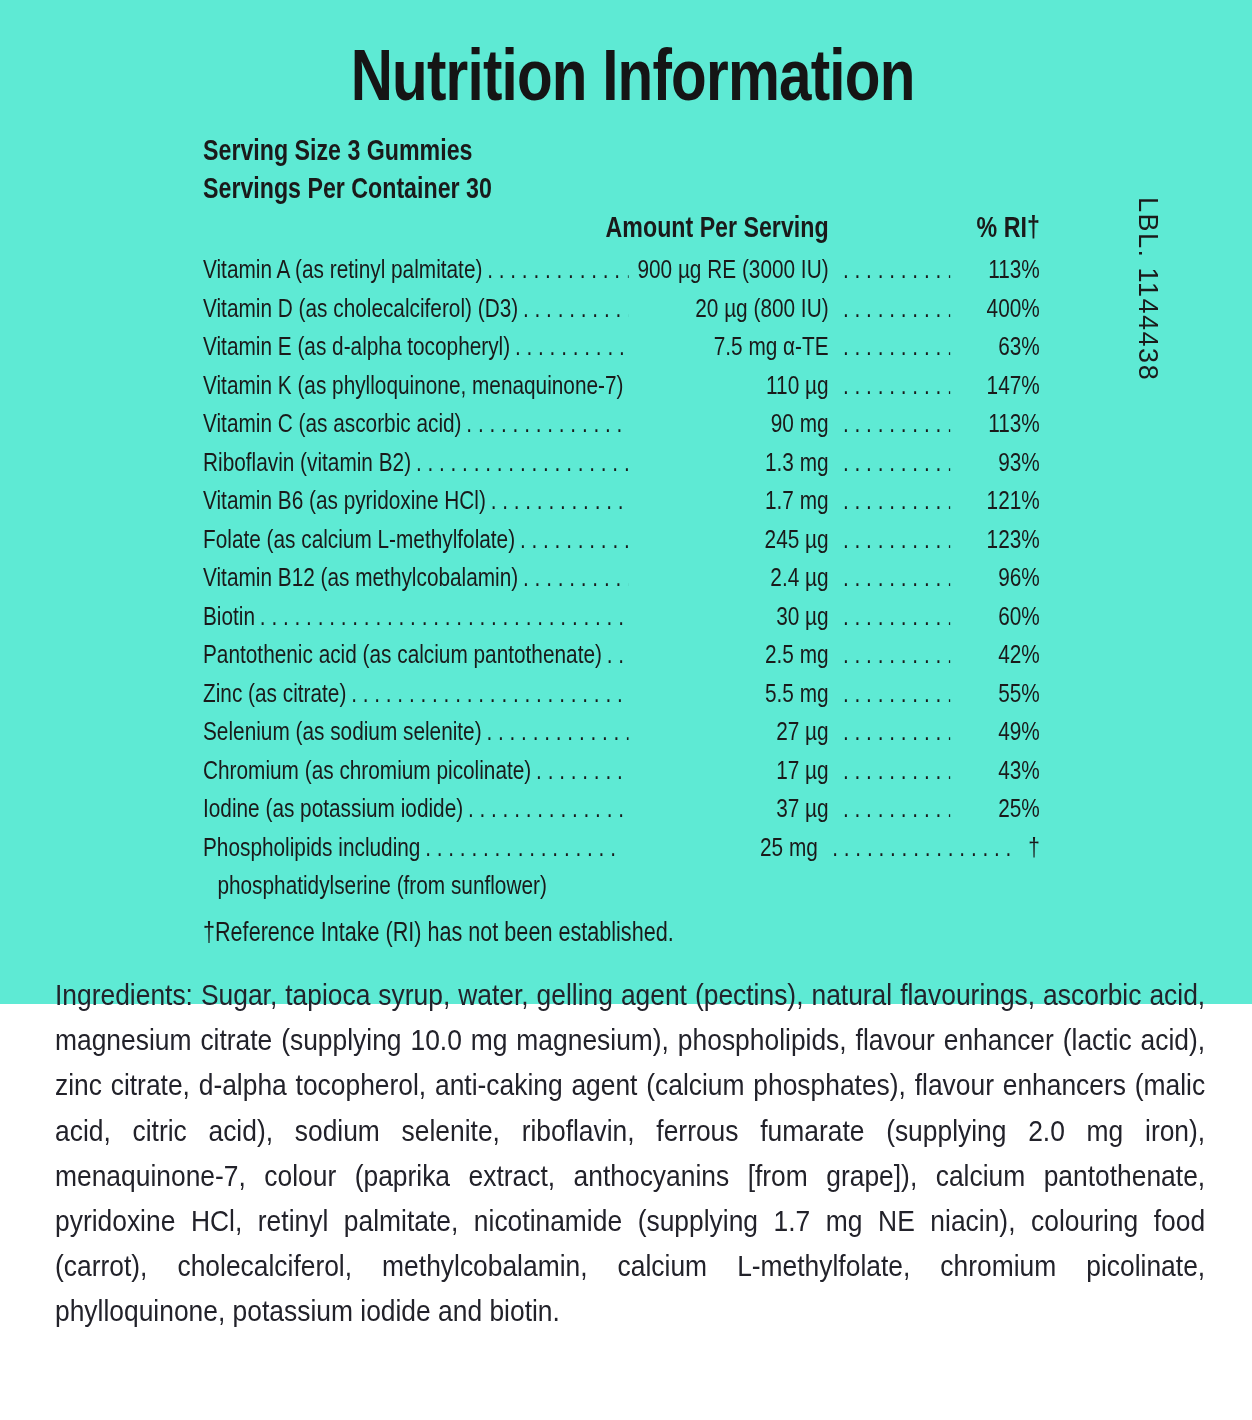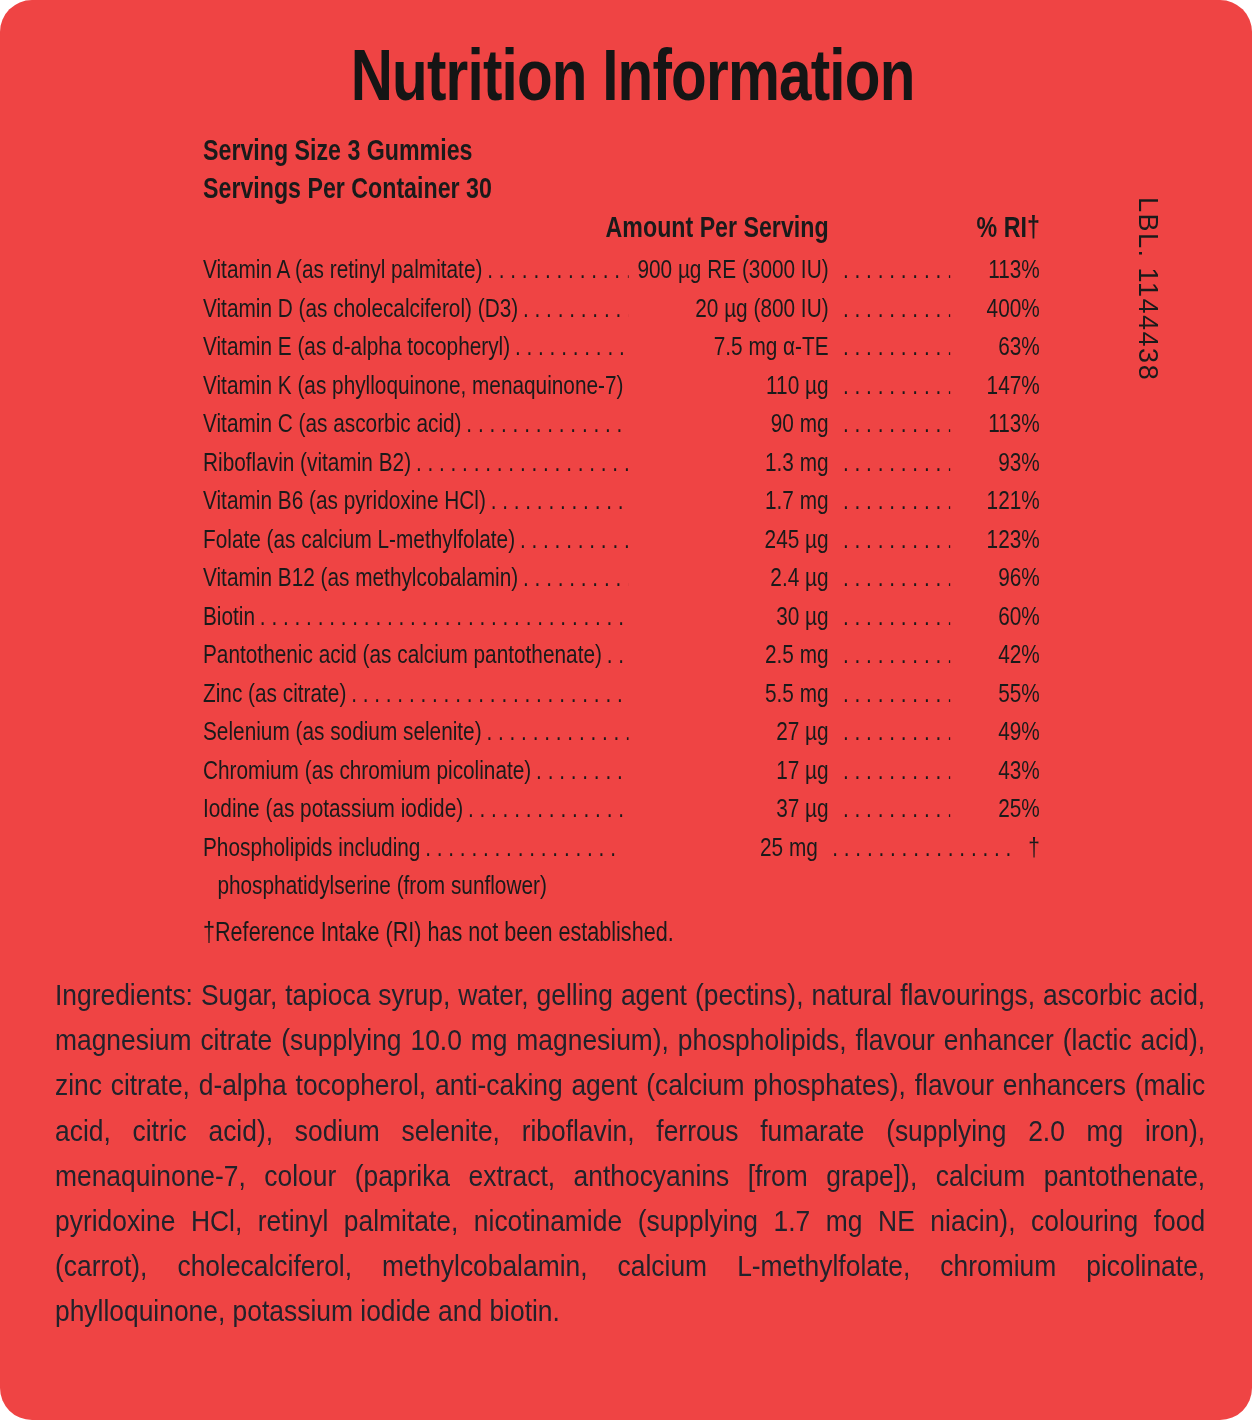--- a/index.html
+++ b/index.html
@@ -3,21 +3,21 @@
 <meta charset="utf-8">
 <style>
   html,body{margin:0;padding:0;}
   body{
     width:1252px;height:1420px;
     background:#ffffff;
     font-family:"Liberation Sans","DejaVu Sans",sans-serif;
     color:#1a1a1a;
     overflow:hidden;
   }
-  .page{position:relative;width:1252px;height:1420px;background:#ef4444;border-radius:32px;}
+  .page{position:relative;width:1252px;height:1004px;background:#5eead4;}
 
   
   .panel{
     position:absolute;left:203px;top:40px;width:1046px;
     transform:scaleX(0.8);transform-origin:0 0;
   }
   .title{
     font-size:73px;line-height:70px;font-weight:bold;margin:0;
     text-align:center;padding-left:28px;color:#151515;
     letter-spacing:-1px;white-space:nowrap;

